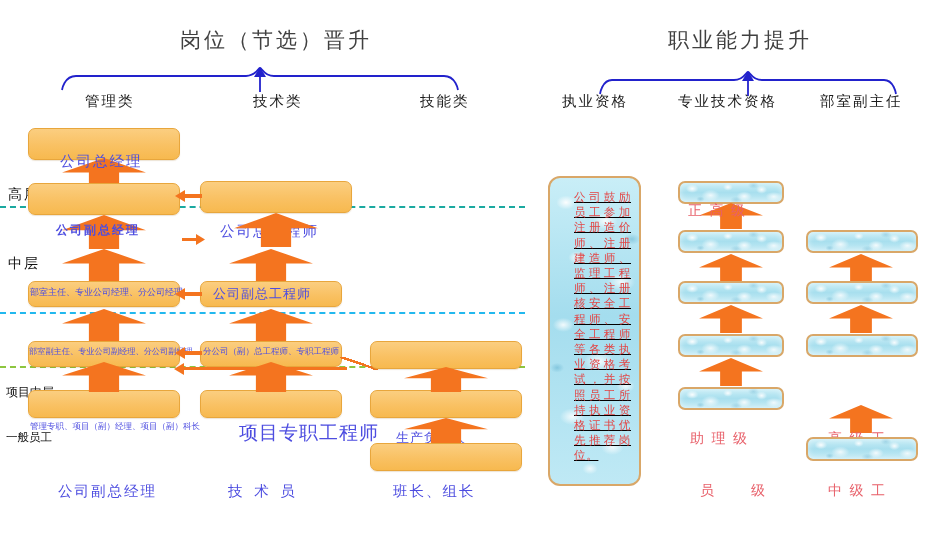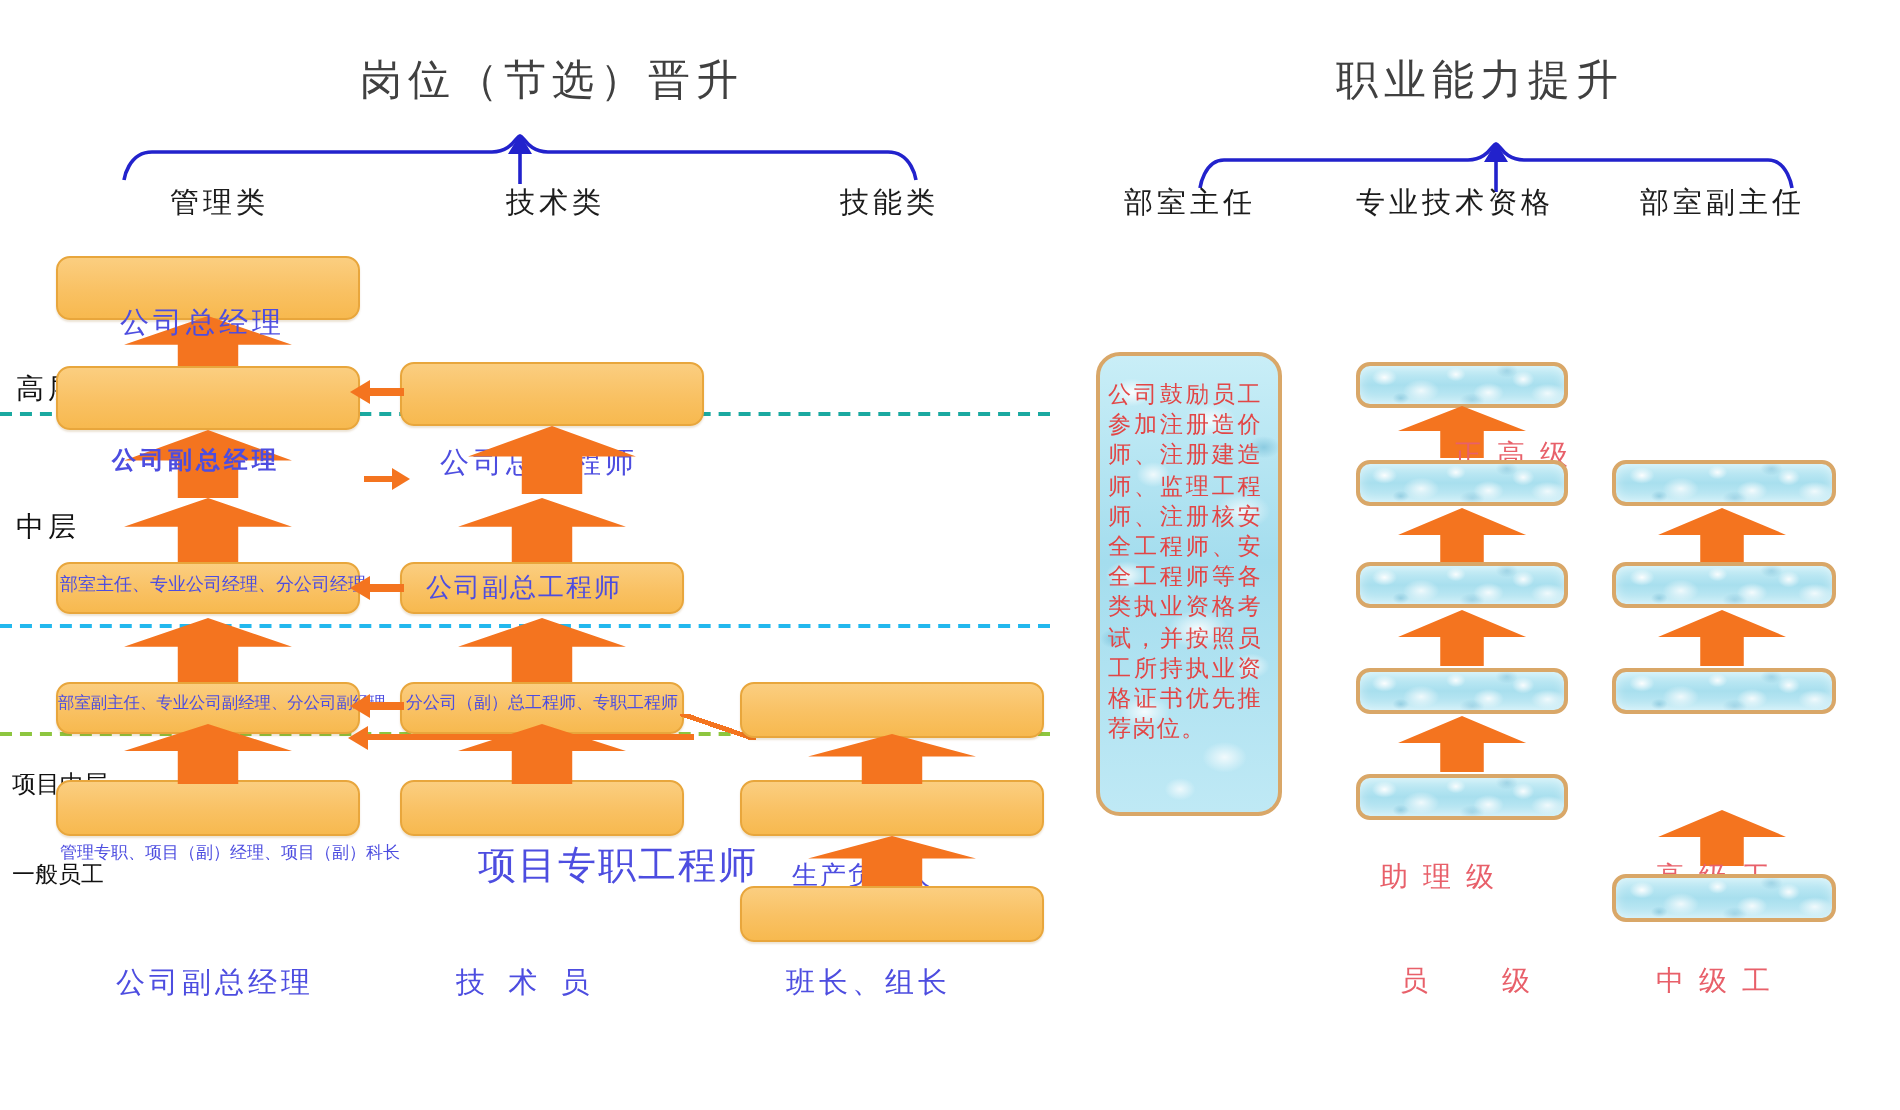--- a/index.html
+++ b/index.html
@@ -88,21 +88,21 @@
 
 <div class="abs brace" style="left:598px;top:70px;">
   <svg width="300" height="26" viewBox="0 0 300 26">
     <path d="M2,24 C2,24 4,10 14,10 L136,10 C146,10 148,2 150,2
              C152,2 154,10 164,10 L286,10 C296,10 298,24 298,24" fill="none" stroke="#2222cc" stroke-width="1.8"></path>
     <path d="M150,2 L150,26" fill="none" stroke="#2222cc" stroke-width="1.8"></path>
     <path d="M150,1 L144,11 L156,11 Z" fill="#2222cc"></path>
   </svg>
 </div>
 
-<div class="abs cat" style="left:562px;top:92px;">部室主任</div>
+<div class="abs cat" style="left:562px;top:92px;">执业资格</div>
 <div class="abs cat" style="left:678px;top:92px;">专业技术资格</div>
 <div class="abs cat" style="left:820px;top:92px;">部室副主任</div>
 
 <div class="abs" style="left:0px;top:206px;width:525px;height:0;
      border-top:2.5px dashed #1aa9a0;"></div>
 <div class="abs" style="left:0px;top:312px;width:525px;height:0;
      border-top:2.5px dashed #22b8ee;"></div>
 <div class="abs" style="left:0px;top:366px;width:525px;height:0;
      border-top:2.5px dashed #8dc63f;"></div>
 
@@ -200,28 +200,28 @@
 
 <div class="abs blabel" style="left:396px;top:429px;font-size:13px;letter-spacing:1px;">生产负责人</div>
 <div class="abs" style="left:404px;top:418px;width:84px;height:25px;
             background:#f4741f;
             clip-path:polygon(50% 0%,100% 45%,68% 45%,68% 100%,32% 100%,32% 45%,0% 45%);"></div>
 
 <div class="abs obox" style="left:370px;top:443px;width:152px;height:28px;"></div>
 
 <div class="abs blabel" style="left:393px;top:482px;font-size:14.5px;letter-spacing:2px;">班长、组长</div>
 
-<div class="abs panel" style="left:548px;top:176px;width:93px;height:232px;padding:12px 8px 8px 4px;">
+<div class="abs panel" style="left:548px;top:176px;width:93px;height:310px;padding:12px 8px 8px 24px;text-decoration:underline;">
   <div class="paneltext">公司鼓励员工参加注册造价师、注册建造师、监理工程师、注册核安全工程师、安全工程师等各类执业资格考试，并按照员工所持执业资格证书优先推荐岗位。</div>
 </div>
 
 <div class="abs bbox" style="left:678px;top:181px;width:106px;height:23px;"></div>
 <div class="abs" style="left:699px;top:203px;width:64px;height:26px;background:#f4741f;
             clip-path:polygon(50% 0%,100% 48%,67% 48%,67% 100%,33% 100%,33% 48%,0% 48%);"></div>
-<div class="abs rlabel" style="left:688px;top:219px;font-size:14px;letter-spacing:2px;margin-left:39px;">正 高 级</div>
+<div class="abs rlabel" style="left:688px;top:202px;font-size:14px;letter-spacing:2px;">正 高 级</div>
 
 <div class="abs bbox" style="left:678px;top:230px;width:106px;height:23px;"></div>
 <div class="abs" style="left:699px;top:254px;width:64px;height:28px;background:#f4741f;
             clip-path:polygon(50% 0%,100% 48%,67% 48%,67% 100%,33% 100%,33% 48%,0% 48%);"></div>
 <div class="abs rlabel" style="left:688px;top:284px;font-size:14px;letter-spacing:2px;">副 高 级</div>
 
 <div class="abs bbox" style="left:678px;top:281px;width:106px;height:23px;"></div>
 <div class="abs" style="left:699px;top:305px;width:64px;height:28px;background:#f4741f;
             clip-path:polygon(50% 0%,100% 48%,67% 48%,67% 100%,33% 100%,33% 48%,0% 48%);"></div>
 <div class="abs rlabel" style="left:690px;top:340px;font-size:14px;letter-spacing:2px;">中　　级</div>

